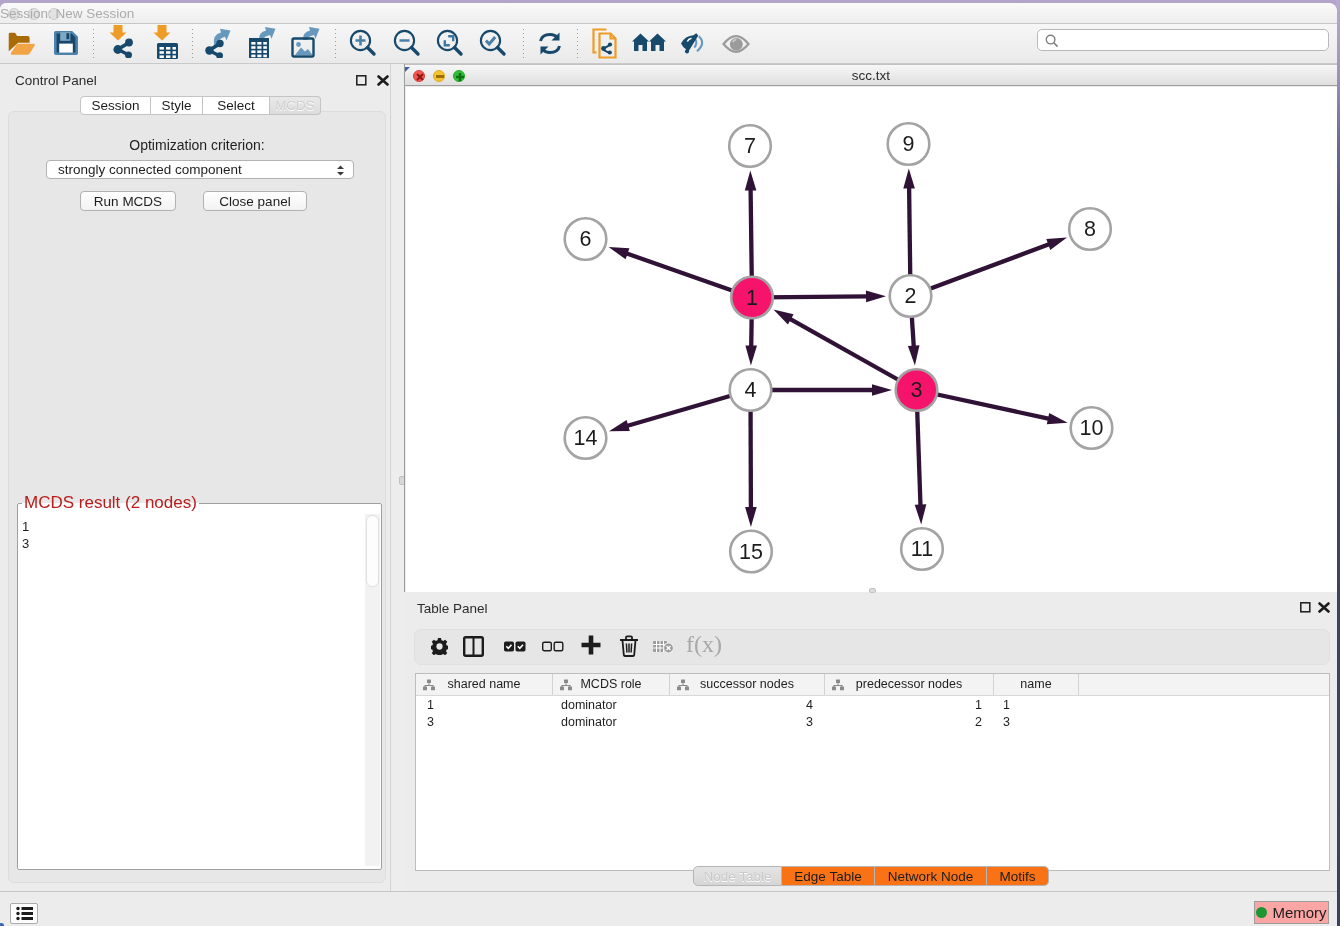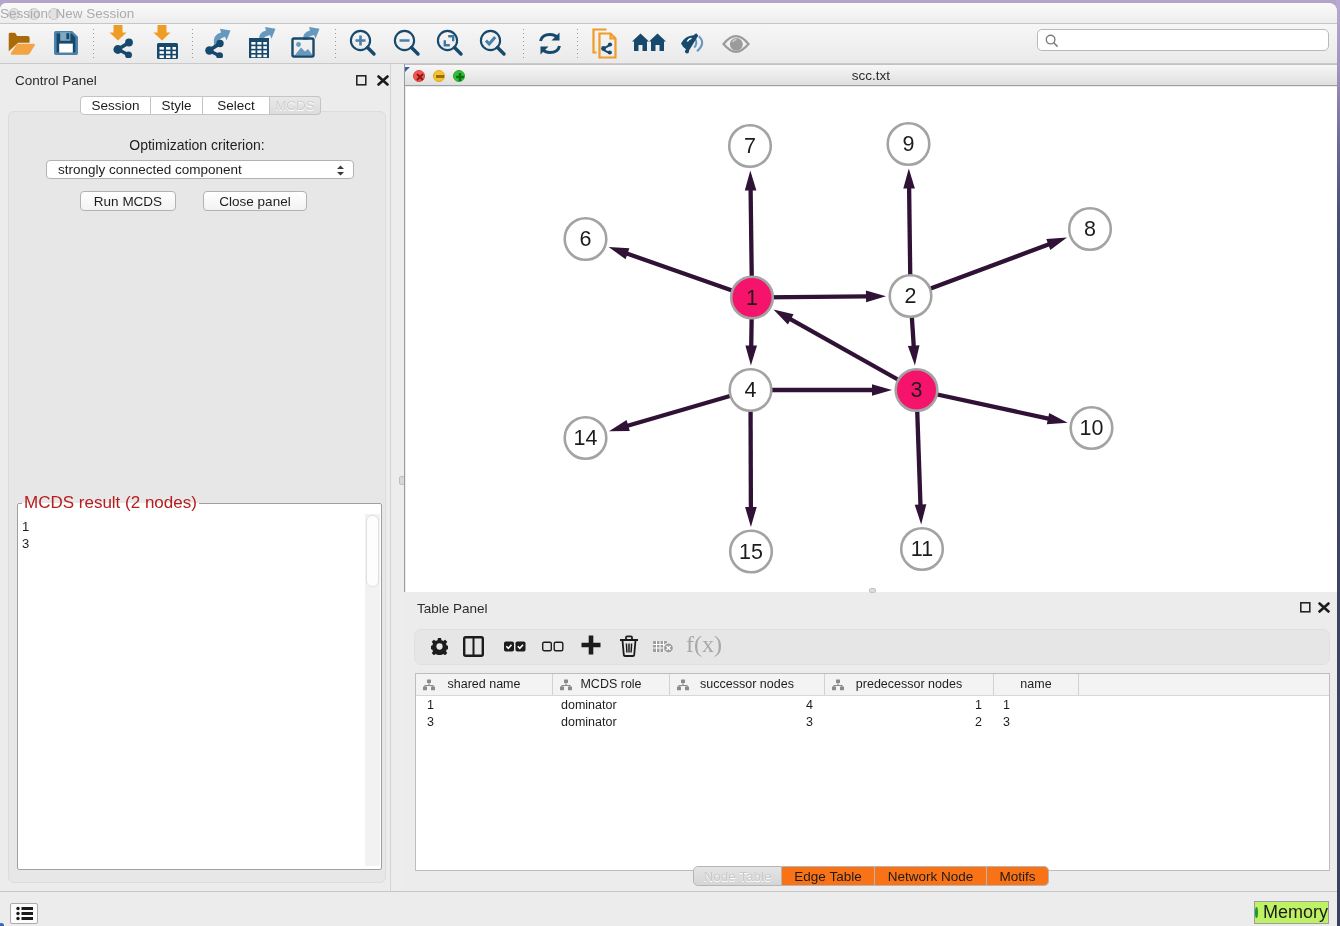--- a/index.html
+++ b/index.html
@@ -48,21 +48,21 @@
 .th span{position:absolute;left:0;top:3px;width:100%;text-align:center}
 .orgico{position:absolute;left:7px;top:5px;width:12px;height:12px}
 .trow{position:absolute;left:0;width:100%;height:17px;font-size:12.5px;color:#1e1e1e}
 .trow span{position:absolute;top:2px}
 #ttabs{position:absolute;left:289px;top:273px;height:20px;display:flex}
 .ttab{background:#f97316;border:1px solid #b5b5b5;border-left-width:0;font-size:13.5px;color:#1c1c1c;text-align:center;line-height:19px;height:20px}
 .ttab:first-child{border-left-width:1px}
 .tsel{background:linear-gradient(#e4e4e4,#d6d6d6);color:#c9c9c9;text-shadow:0 1px 0 #fff}
 
 #listbtn{position:absolute;left:10px;top:11px;width:28px;height:21px;background:#fcfcfc;border:1px solid #ababab;border-radius:2px;display:flex;align-items:center;justify-content:center}
-#membtn{position:absolute;left:1254px;top:9px;width:75px;height:23px;background:#bef264;border:1px solid #9d9d9d;font-size:18px;color:#1c1c1c;display:flex;align-items:center;justify-content:center;gap:5px}
+#membtn{position:absolute;left:1254px;top:9px;width:75px;height:23px;background:#fca5a5;border:1px solid #9d9d9d;font-size:15px;color:#1c1c1c;display:flex;align-items:center;justify-content:center;gap:5px}
 #memdot{width:11px;height:11px;border-radius:50%;background:#1d9634;display:inline-block}
 </style></head>
 <body>
 <div id="rightstrip"></div>
 <div id="win">
   <div id="titlebar">
     <div class="tl" style="left:8px"></div>
       <div class="tl" style="left:27.5px"></div>
       <div class="tl" style="left:47.5px"></div>
     <div id="wtitle">Session: New Session</div>

